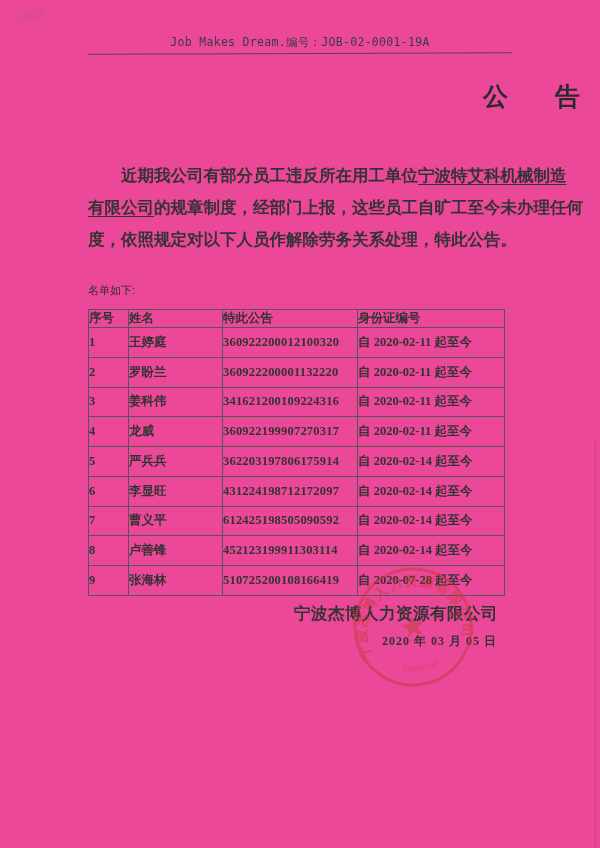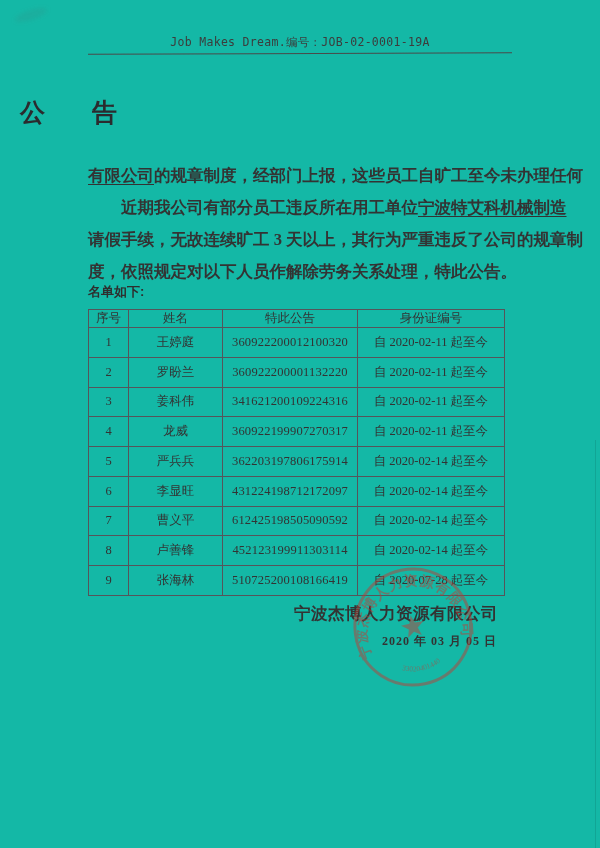--- a/index.html
+++ b/index.html
@@ -1,19 +1,19 @@
 <!DOCTYPE html>
 <html><head>
 <meta charset="utf-8">
 <style>
   * { margin:0; padding:0; box-sizing:border-box; }
   html,body { background:#e9e9e9; }
   .page {
     position:relative; width:600px; height:848px; margin:0 auto;
-    background:#14b8a6; overflow:hidden;
+    background:#ec4899; overflow:hidden;
     font-family:"Liberation Serif","DejaVu Serif",serif; color:#333;
   }
   .smudge {
     position:absolute; left:14px; top:10px; width:34px; height:10px;
     background:rgba(90,90,90,.10); border-radius:50%;
     filter:blur(2px); transform:rotate(-18deg);
   }
   .scan-edge {
     position:absolute; right:4px; top:440px; bottom:0; width:1px;
     background:rgba(0,0,0,.10);
@@ -21,46 +21,46 @@
   .doc-header {
     position:absolute; top:35px; left:0; width:100%; text-align:center;
     font-family:"DejaVu Sans Mono","Liberation Mono",monospace;
     font-size:11.5px; color:#3c3c3c; letter-spacing:.3px;
   }
   .header-rule {
     position:absolute; top:53px; left:88px; width:424px; height:0;
     border-top:1.6px solid #4a4a4a; transform:rotate(-.18deg);
   }
   .doc-title {
-    position:absolute; top:96px; left:0; width:100%; text-align:left;
+    position:absolute; top:80px; left:0; width:100%; text-align:right;
     font-family:"Liberation Sans","DejaVu Sans",sans-serif;
     font-size:25px; font-weight:700; color:#2b2b2e;
     letter-spacing:20px; text-indent:20px;
   }
   .body-text {
     position:absolute; top:160px; left:88px; width:428px;
     font-size:16.5px; font-weight:600; color:#333; line-height:32px;
   }
   .p-line { text-align:justify; text-align-last:justify; white-space:nowrap; }
   .p-line.first { padding-left:33px; }
   .p-line.last { text-align:center; text-align-last:left; }
   .u { text-decoration:underline; text-underline-offset:3px; }
   .list-label {
     position:absolute; top:283px; left:88px;
     font-family:"Liberation Sans","DejaVu Sans",sans-serif;
-    font-size:13px; font-weight:700; color:#2e2e2e;
+    font-size:11px; font-weight:400; color:#2e2e2e;
   }
   table.roster {
     position:absolute; top:309px; left:88px; width:416px; height:287px;
     border-collapse:collapse; table-layout:fixed;
     font-size:12.5px; color:#333;
   }
   table.roster th, table.roster td {
-    border:1px solid #55555a; text-align:center; vertical-align:middle;
-    font-weight:normal; overflow:hidden; white-space:nowrap;
+    border:1px solid #55555a; text-align:left; vertical-align:middle;
+    font-weight:bold; overflow:hidden; white-space:nowrap;
   }
   table.roster th { font-size:12.5px; }
   col.c-no { width:40px; } col.c-name { width:94px; }
   col.c-id { width:135px; } col.c-period { width:147px; }
   td.id-cell { font-family:"Liberation Serif","DejaVu Serif",serif; letter-spacing:.2px;margin-top:7px; }
   .sign-company {
     position:absolute; top:603px; right:102px;
     font-size:16.5px; font-weight:600; color:#333; letter-spacing:.5px;
   }
   .sign-date {
@@ -79,23 +79,22 @@
 
   <div class="smudge"></div>
   <div class="scan-edge"></div>
 
   <div class="doc-header">Job Makes Dream.编号：JOB-02-0001-19A</div>
   <div class="header-rule"></div>
 
   <div class="doc-title">公 告</div>
 
   <div class="body-text">
+    <div class="p-line first"><span>近期我公司有部分员工违反所在用工单位</span><span class="u">宁波特艾科机械制造</span></div>
     <div class="p-line"><span class="u">有限公司</span><span>的规章制度，经部门上报，这些员工自旷工至今未办理任何</span></div>
-    <div class="p-line first"><span>近期我公司有部分员工违反所在用工单位</span><span class="u">宁波特艾科机械制造</span></div>
-    <div class="p-line">请假手续，无故连续旷工 3 天以上，其行为严重违反了公司的规章制</div>
     <div class="p-line last">度，依照规定对以下人员作解除劳务关系处理，特此公告。</div>
   </div>
 
   <div class="list-label">名单如下:</div>
 
   <table class="roster">
     <colgroup>
       <col class="c-no">
         <col class="c-name">
         <col class="c-id">

